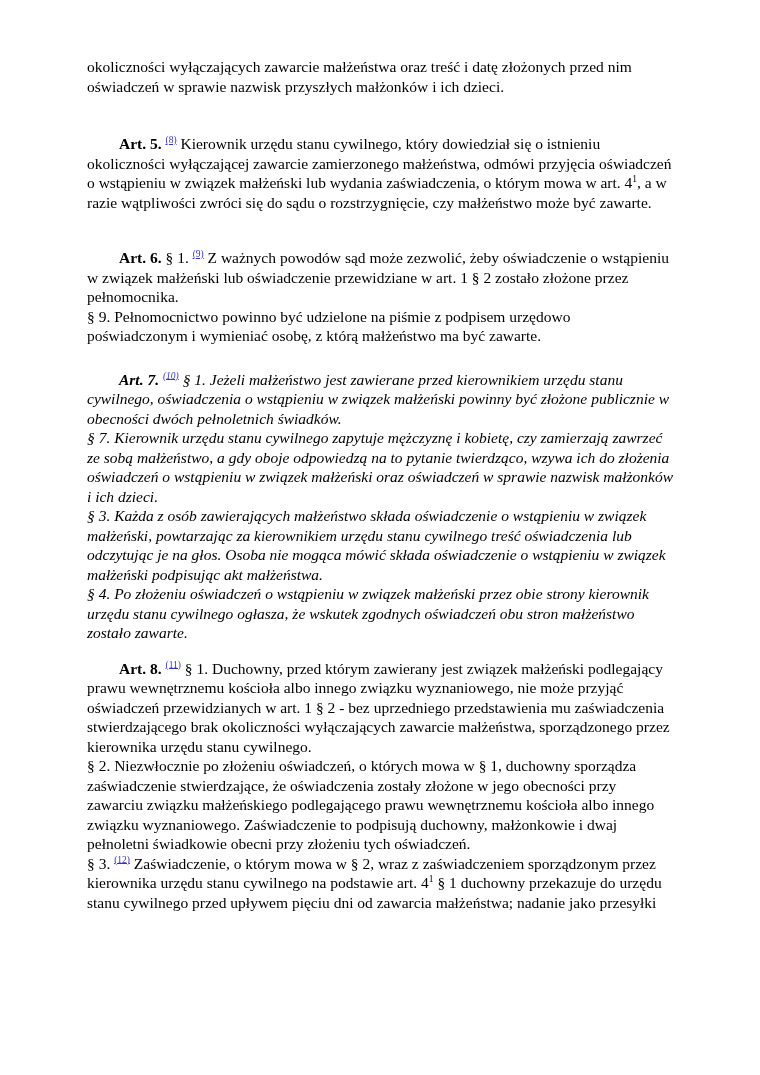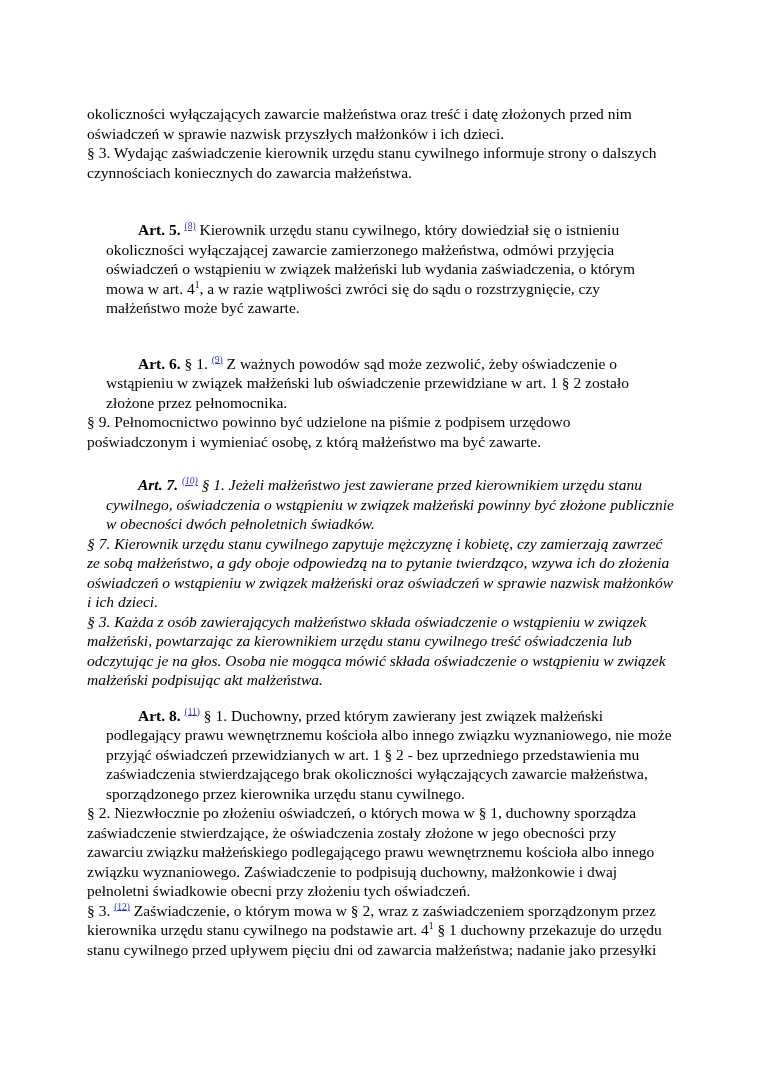--- a/index.html
+++ b/index.html
@@ -7,31 +7,31 @@
   body {
     width: 760px;
     height: 1075px;
     background: #ffffff;
     overflow: hidden;
   }
   .page {
     width: 760px;
     height: 813px;
     background: #ffffff;
-    padding: 104px 86px 20px 87px;
+    padding: 57px 86px 20px 87px;
     font-family: "Liberation Serif", "DejaVu Serif", serif;
     font-size: 15.5px;
     line-height: 19.5px;
     color: #000000;
   }
   .doc-par {
     margin: 0;
     text-align: left;
   }
-  .doc-par.indent { text-indent: 32px; margin-left: 19px; }
+  .doc-par.indent { text-indent: 32px; }
   .b { font-weight: 700; }
   .fn {
     color: #3333cc;
     text-decoration: underline;
     cursor: pointer;
   }
   .fn, .sup {
     vertical-align: super;
     font-size: 9.5px;
     line-height: 0;
@@ -41,33 +41,33 @@
   .doc-block[data-name="art-7-block"] { margin-top: 24px; font-style: italic; }
   .doc-block[data-name="art-8-block"] { margin-top: 16px; }
 </style>
 </head>
 <body data-name="document-viewport">
 
 <div class="page" data-name="document-page">
   <div id="doc" data-name="document-body">
       <div class="doc-block" data-name="art-4-continuation-block">
         <p class="doc-par" data-name="art-4-continuation-block-paragraph-1"><span data-name="body-text-run">okoliczności wyłączających zawarcie małżeństwa oraz treść i datę złożonych przed nim oświadczeń w sprawie nazwisk przyszłych małżonków i ich dzieci.</span></p>
-        <p class="doc-par" data-name="art-4-continuation-block-paragraph-3"><span data-name="body-text-run">§ 3. Wydając zaświadczenie kierownik urzędu stanu cywilnego informuje strony o dalszych czynnościach koniecznych do zawarcia małżeństwa.</span></p>
       </div>
       <div class="doc-block" data-name="art-5-block">
         <p class="doc-par indent" data-name="art-5-block-paragraph-1"><span class="b" data-name="article-number-label">Art. 5.</span><span data-name="body-text-run"> </span><a class="fn" data-name="footnote-link-8">(8)</a><span data-name="body-text-run"> Kierownik urzędu stanu cywilnego, który dowiedział się o istnieniu okoliczności wyłączającej zawarcie zamierzonego małżeństwa, odmówi przyjęcia oświadczeń o wstąpieniu w związek małżeński lub wydania zaświadczenia, o którym mowa w art. 4</span><span class="sup" data-name="superscript-text">1</span><span data-name="body-text-run">, a w razie wątpliwości zwróci się do sądu o rozstrzygnięcie, czy małżeństwo może być zawarte.</span></p>
       </div>
       <div class="doc-block" data-name="art-6-block">
         <p class="doc-par indent" data-name="art-6-block-paragraph-1"><span class="b" data-name="article-number-label">Art. 6.</span><span data-name="body-text-run"> § 1. </span><a class="fn" data-name="footnote-link-9">(9)</a><span data-name="body-text-run"> Z ważnych powodów sąd może zezwolić, żeby oświadczenie o wstąpieniu w związek małżeński lub oświadczenie przewidziane w art. 1 § 2 zostało złożone przez pełnomocnika.</span></p>
         <p class="doc-par" data-name="art-6-block-paragraph-2"><span data-name="body-text-run">§ 9. Pełnomocnictwo powinno być udzielone na piśmie z podpisem urzędowo poświadczonym i wymieniać osobę, z którą małżeństwo ma być zawarte.</span></p>
       </div>
       <div class="doc-block" data-name="art-7-block">
         <p class="doc-par indent" data-name="art-7-block-paragraph-1"><span class="b" data-name="article-number-label">Art. 7.</span><span data-name="body-text-run"> </span><a class="fn" data-name="footnote-link-10">(10)</a><span data-name="body-text-run"> § 1. Jeżeli małżeństwo jest zawierane przed kierownikiem urzędu stanu cywilnego, oświadczenia o wstąpieniu w związek małżeński powinny być złożone publicznie w obecności dwóch pełnoletnich świadków.</span></p>
         <p class="doc-par" data-name="art-7-block-paragraph-2"><span data-name="body-text-run">§ 7. Kierownik urzędu stanu cywilnego zapytuje mężczyznę i kobietę, czy zamierzają zawrzeć ze sobą małżeństwo, a gdy oboje odpowiedzą na to pytanie twierdząco, wzywa ich do złożenia oświadczeń o wstąpieniu w związek małżeński oraz oświadczeń w sprawie nazwisk małżonków i ich dzieci.</span></p>
         <p class="doc-par" data-name="art-7-block-paragraph-3"><span data-name="body-text-run">§ 3. Każda z osób zawierających małżeństwo składa oświadczenie o wstąpieniu w związek małżeński, powtarzając za kierownikiem urzędu stanu cywilnego treść oświadczenia lub odczytując je na głos. Osoba nie mogąca mówić składa oświadczenie o wstąpieniu w związek małżeński podpisując akt małżeństwa.</span></p>
+        <p class="doc-par" data-name="art-7-block-paragraph-4"><span data-name="body-text-run">§ 4. Po złożeniu oświadczeń o wstąpieniu w związek małżeński przez obie strony kierownik urzędu stanu cywilnego ogłasza, że wskutek zgodnych oświadczeń obu stron małżeństwo zostało zawarte.</span></p>
       </div>
       <div class="doc-block" data-name="art-8-block">
         <p class="doc-par indent" data-name="art-8-block-paragraph-1"><span class="b" data-name="article-number-label">Art. 8.</span><span data-name="body-text-run"> </span><a class="fn" data-name="footnote-link-11">(11)</a><span data-name="body-text-run"> § 1. Duchowny, przed którym zawierany jest związek małżeński podlegający prawu wewnętrznemu kościoła albo innego związku wyznaniowego, nie może przyjąć oświadczeń przewidzianych w art. 1 § 2 - bez uprzedniego przedstawienia mu zaświadczenia stwierdzającego brak okoliczności wyłączających zawarcie małżeństwa, sporządzonego przez kierownika urzędu stanu cywilnego.</span></p>
         <p class="doc-par" data-name="art-8-block-paragraph-2"><span data-name="body-text-run">§ 2. Niezwłocznie po złożeniu oświadczeń, o których mowa w § 1, duchowny sporządza zaświadczenie stwierdzające, że oświadczenia zostały złożone w jego obecności przy zawarciu związku małżeńskiego podlegającego prawu wewnętrznemu kościoła albo innego związku wyznaniowego. Zaświadczenie to podpisują duchowny, małżonkowie i dwaj pełnoletni świadkowie obecni przy złożeniu tych oświadczeń.</span></p>
         <p class="doc-par" data-name="art-8-block-paragraph-3"><span data-name="body-text-run">§ 3. </span><a class="fn" data-name="footnote-link-12">(12)</a><span data-name="body-text-run"> Zaświadczenie, o którym mowa w § 2, wraz z zaświadczeniem sporządzonym przez kierownika urzędu stanu cywilnego na podstawie art. 4</span><span class="sup" data-name="superscript-text">1</span><span data-name="body-text-run"> § 1 duchowny przekazuje do urzędu stanu cywilnego przed upływem pięciu dni od zawarcia małżeństwa; nadanie jako przesyłki</span></p>
       </div>
     </div>
 </div>
 
 </body></html>

